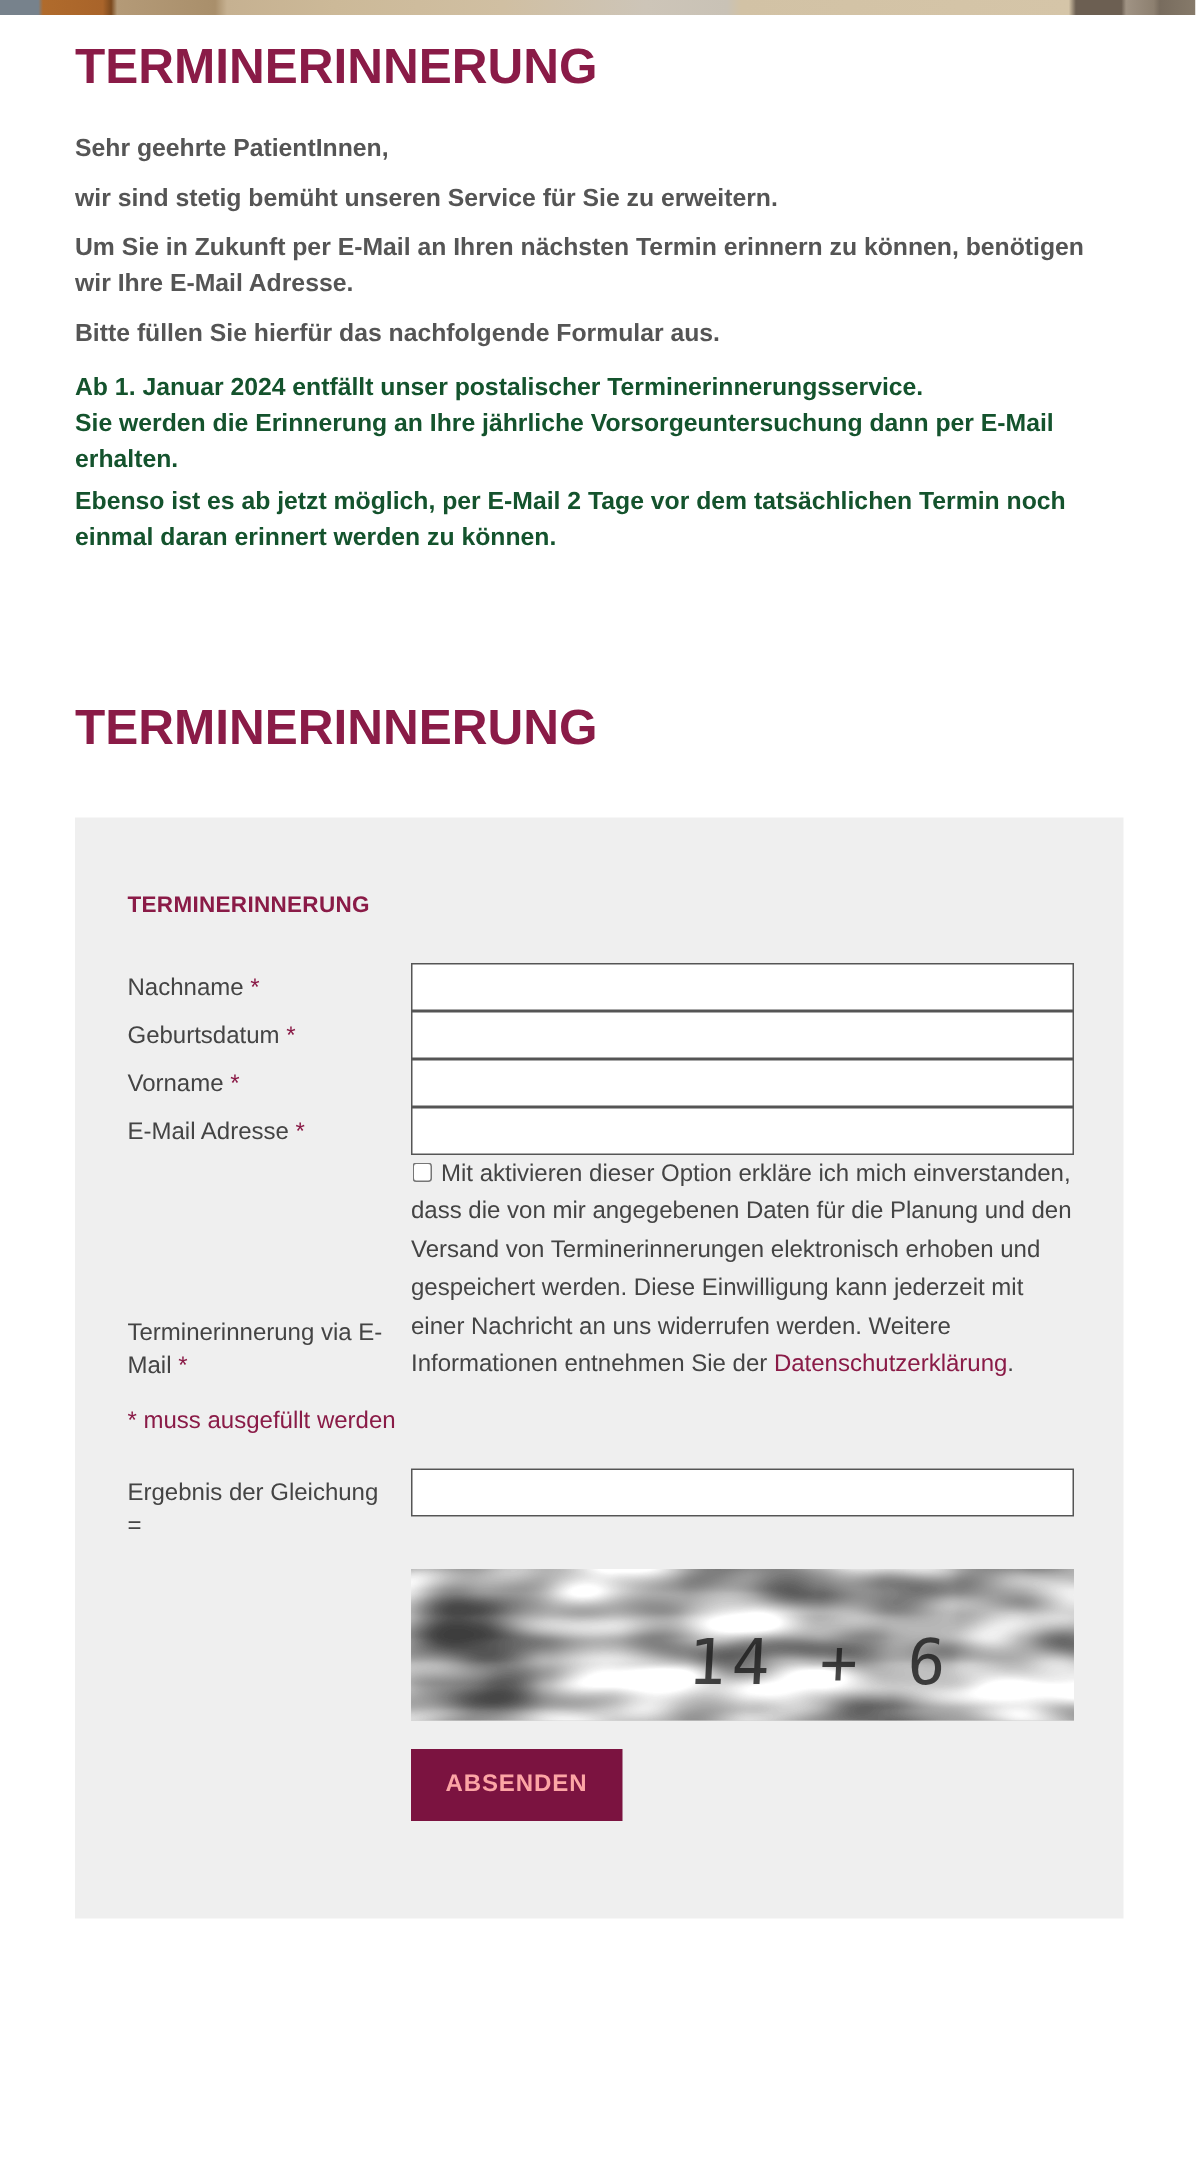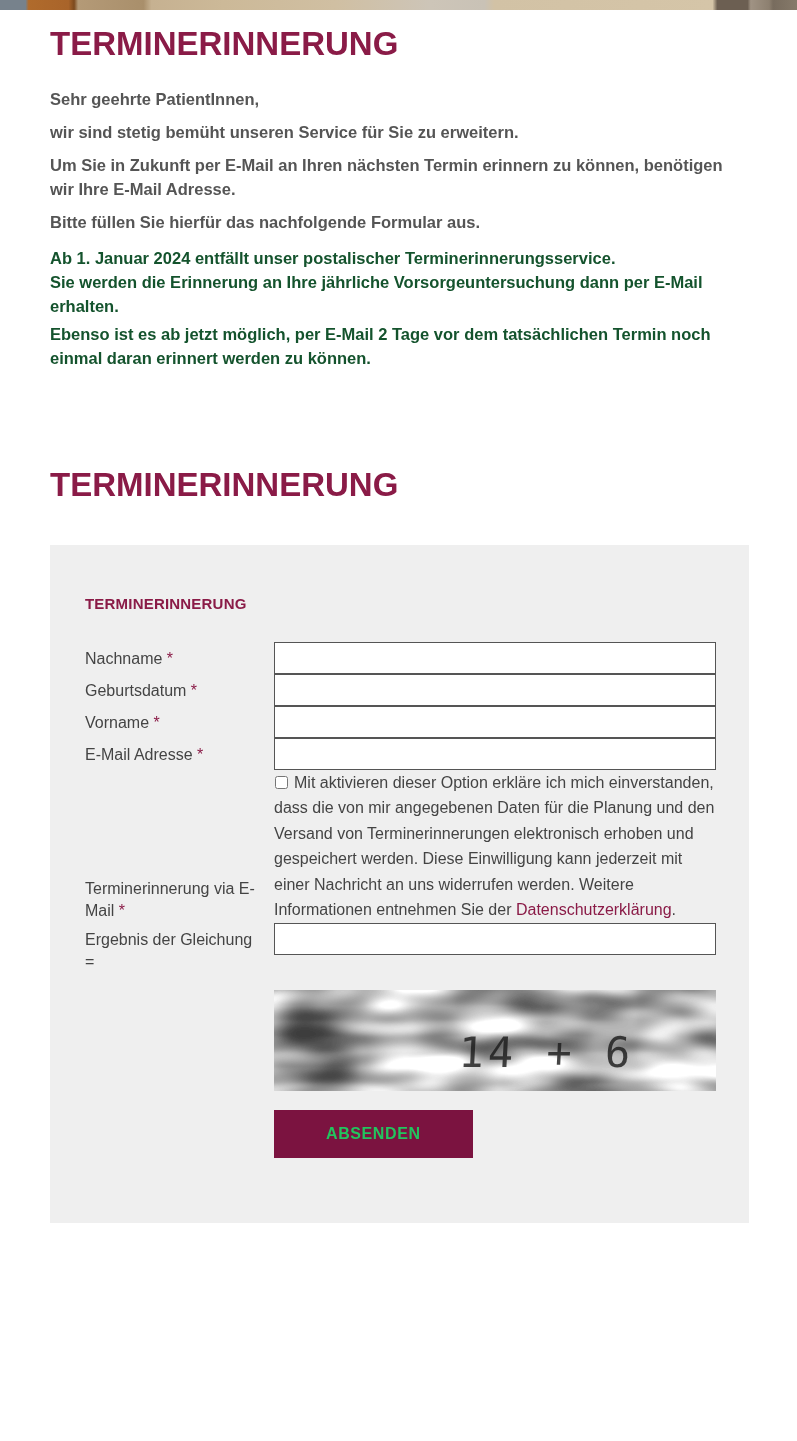--- a/index.html
+++ b/index.html
@@ -112,27 +112,27 @@
 
   .captcha-img-row { margin-top: -1px; margin-bottom: 0; }
   .captcha-box {
     width: 442px; height: 101px; display: block;
     background: #bbb;
   }
 
   .button-row { margin-top: 19px; margin-bottom: 0; }
   .submit-btn {
     background: var(--button);
-    color: #22c55e;
+    color: #fca5a5;
     font-family: "Liberation Sans", sans-serif;
     font-weight: bold;
     font-size: 16px;
     letter-spacing: 0.6px;
     border: none;
-    padding: 15px 52px;
+    padding: 15px 23px;
     cursor: pointer;
   }
 
   .bottom-space { height: 74px; }
 </style>
 </head>
 <body>
 
 <div class="page">
 
@@ -181,20 +181,21 @@
         <div class="field-col"><input type="text" value="" style=""></div>
       </div>
 
       <div class="form-row" style="margin-bottom:0;align-items:flex-end;">
         <div class="label-col" style="padding-top:4px;"><span>Terminerinnerung via E-Mail</span> <span class="req">*</span></div>
         <div class="field-col">
           <label class="consent"><input type="checkbox" style=""><span>Mit aktivieren dieser Option erkläre ich mich einverstanden, dass die von mir angegebenen Daten für die Planung und den Versand von Terminerinnerungen elektronisch erhoben und gespeichert werden. Diese Einwilligung kann jederzeit mit einer Nachricht an uns widerrufen werden. Weitere Informationen entnehmen Sie der </span><a class="link" href="#">Datenschutzerklärung</a><span>.</span></label>
         </div>
       </div>
 
+      <div class="required-note">* muss ausgefüllt werden</div>
 
       <div class="form-row" style="margin-bottom:17px;justify-content:space-between;">
         <div class="label-col">Ergebnis der Gleichung =</div>
         <div class="field-col"><input type="text" value="" style=""></div>
       </div>
 
       <div class="form-row captcha-img-row">
         <div class="label-col"></div>
         <div class="field-col">
           <svg class="captcha-box" width="442" height="101" viewBox="0 0 442 101" xmlns="http://www.w3.org/2000/svg">

